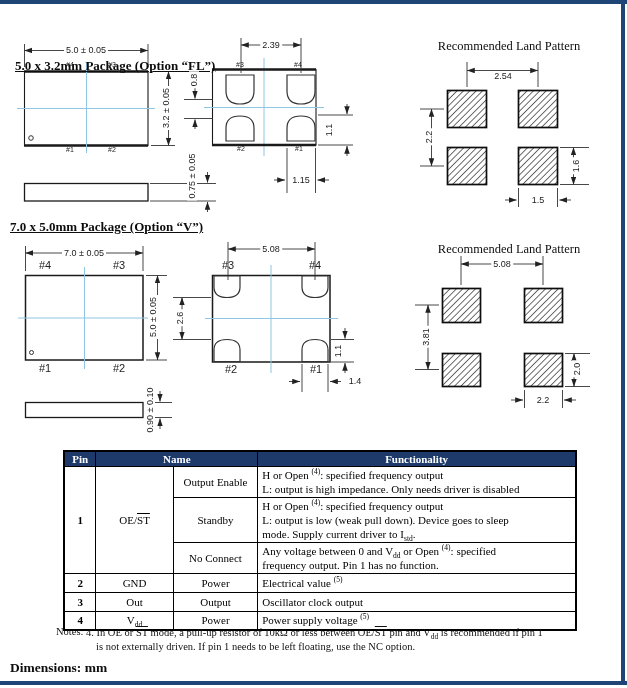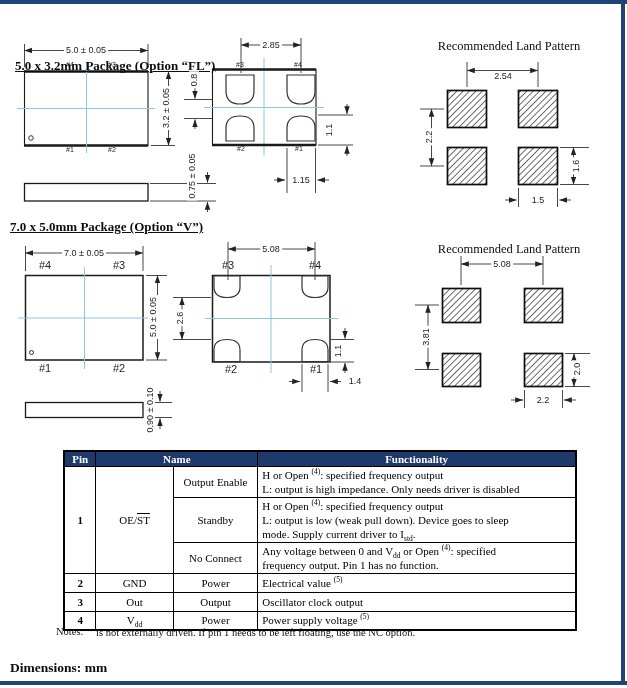--- a/index.html
+++ b/index.html
@@ -220,21 +220,21 @@
   </svg>
 
   <div class="sec-title" style="left:15px;top:22px;margin-top:36px;">5.0 x 3.2mm Package (Option “FL”)</div>
   <div class="sec-title" style="left:10px;top:219px;">7.0 x 5.0mm Package (Option “V”)</div>
   <div class="land-title" style="left:509px;top:46px;">Recommended Land Pattern</div>
   <div class="land-title" style="left:509px;top:249px;">Recommended Land Pattern</div>
 
   <div class="dim" style="left:86px;top:50px;">5.0 ± 0.05</div>
   <div class="dim rot" style="left:166px;top:108px;">3.2 ± 0.05</div>
   <div class="dim rot" style="left:192px;top:176px;">0.75 ± 0.05</div>
-  <div class="dim" style="left:271px;top:45px;">2.85</div>
+  <div class="dim" style="left:271px;top:45px;">2.39</div>
   <div class="dim rot" style="left:194px;top:80px;">0.8</div>
   <div class="dim rot" style="left:329px;top:130px;">1.1</div>
   <div class="dim" style="left:301px;top:180px;">1.15</div>
   <div class="pin-sm" style="left:70px;top:65px;">#4</div>
   <div class="pin-sm" style="left:112px;top:65px;">#3</div>
   <div class="pin-sm" style="left:70px;top:150px;">#1</div>
   <div class="pin-sm" style="left:112px;top:150px;">#2</div>
   <div class="pin-sm" style="left:240px;top:65px;">#3</div>
   <div class="pin-sm" style="left:298px;top:65px;">#4</div>
   <div class="pin-sm" style="left:241px;top:149px;">#2</div>
@@ -318,18 +318,19 @@
       <td class="c"><span>V</span><sub class="small">dd</sub></td>
       <td class="c">Power</td>
       <td><span>Power supply voltage </span><sup class="fnote">(5)</sup></td>
     </tr>
   </tbody>
     </table>
 
   <div class="notes">
     <div class="nlabel">Notes:</div>
     <div class="nbody">
+      <div class="nowrap"><span>4. In OE or </span><span class="ov">ST</span><span> mode, a pull-up resistor of 10kΩ or less between OE/</span><span class="ov">ST</span><span> pin and V</span><sub class="small">dd</sub><span> is recommended if pin 1</span></div>
       <div class="nowrap indent">is not externally driven. If pin 1 needs to be left floating, use the NC option.</div>
     </div>
   </div>
 
   <div class="dims-note">Dimensions: mm</div>
 </div>
 
 </body></html>

